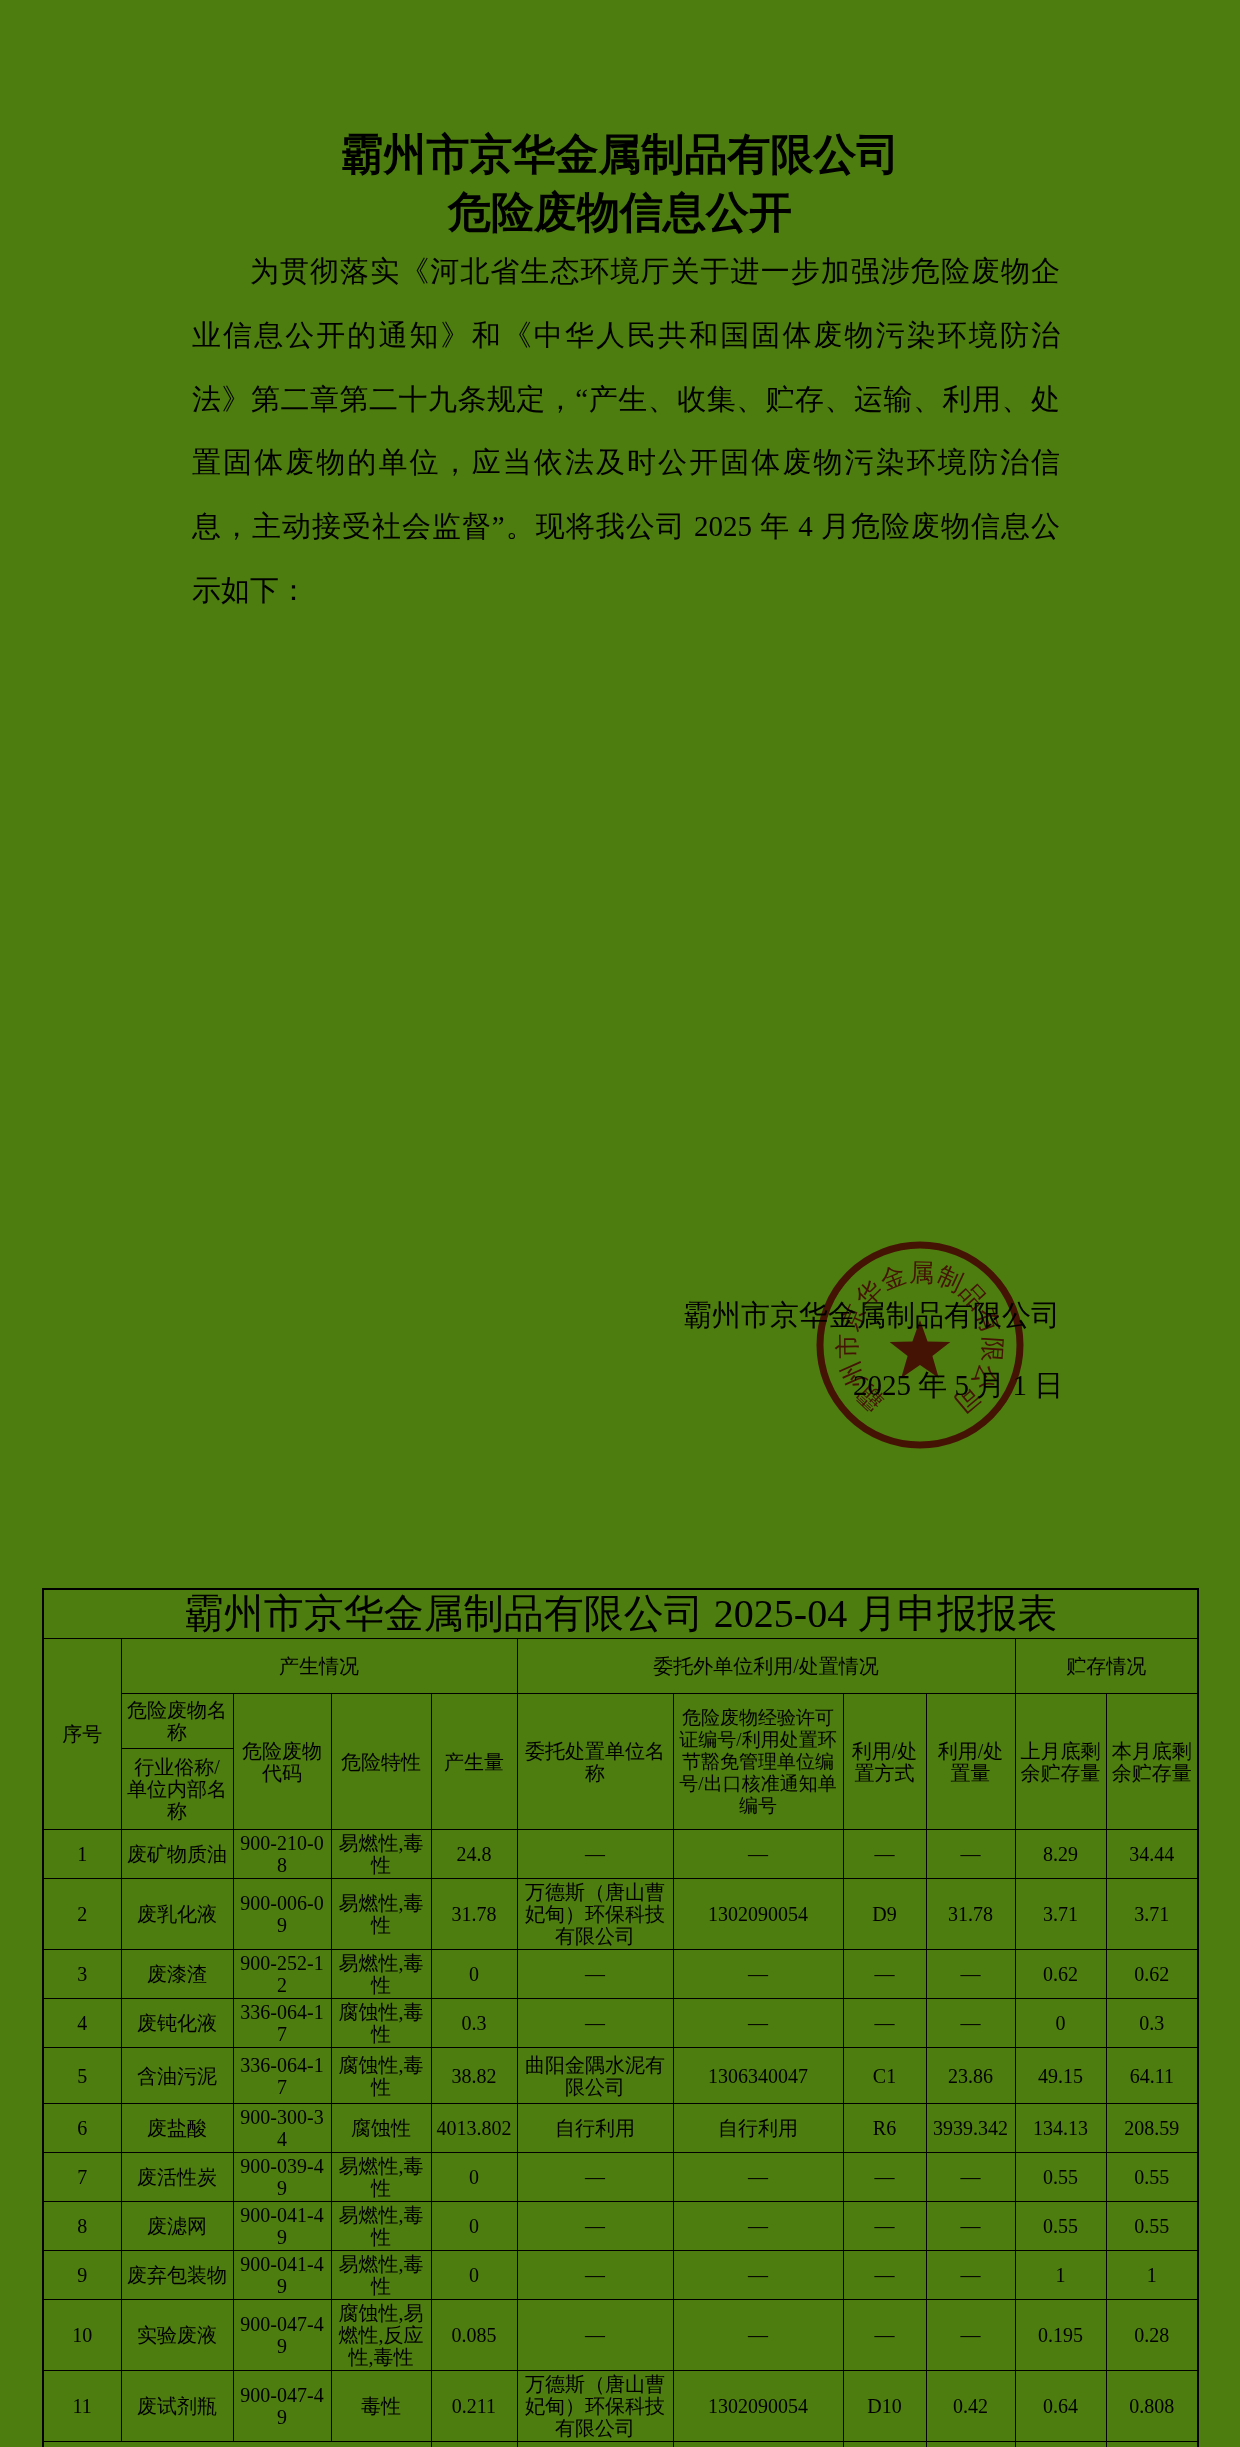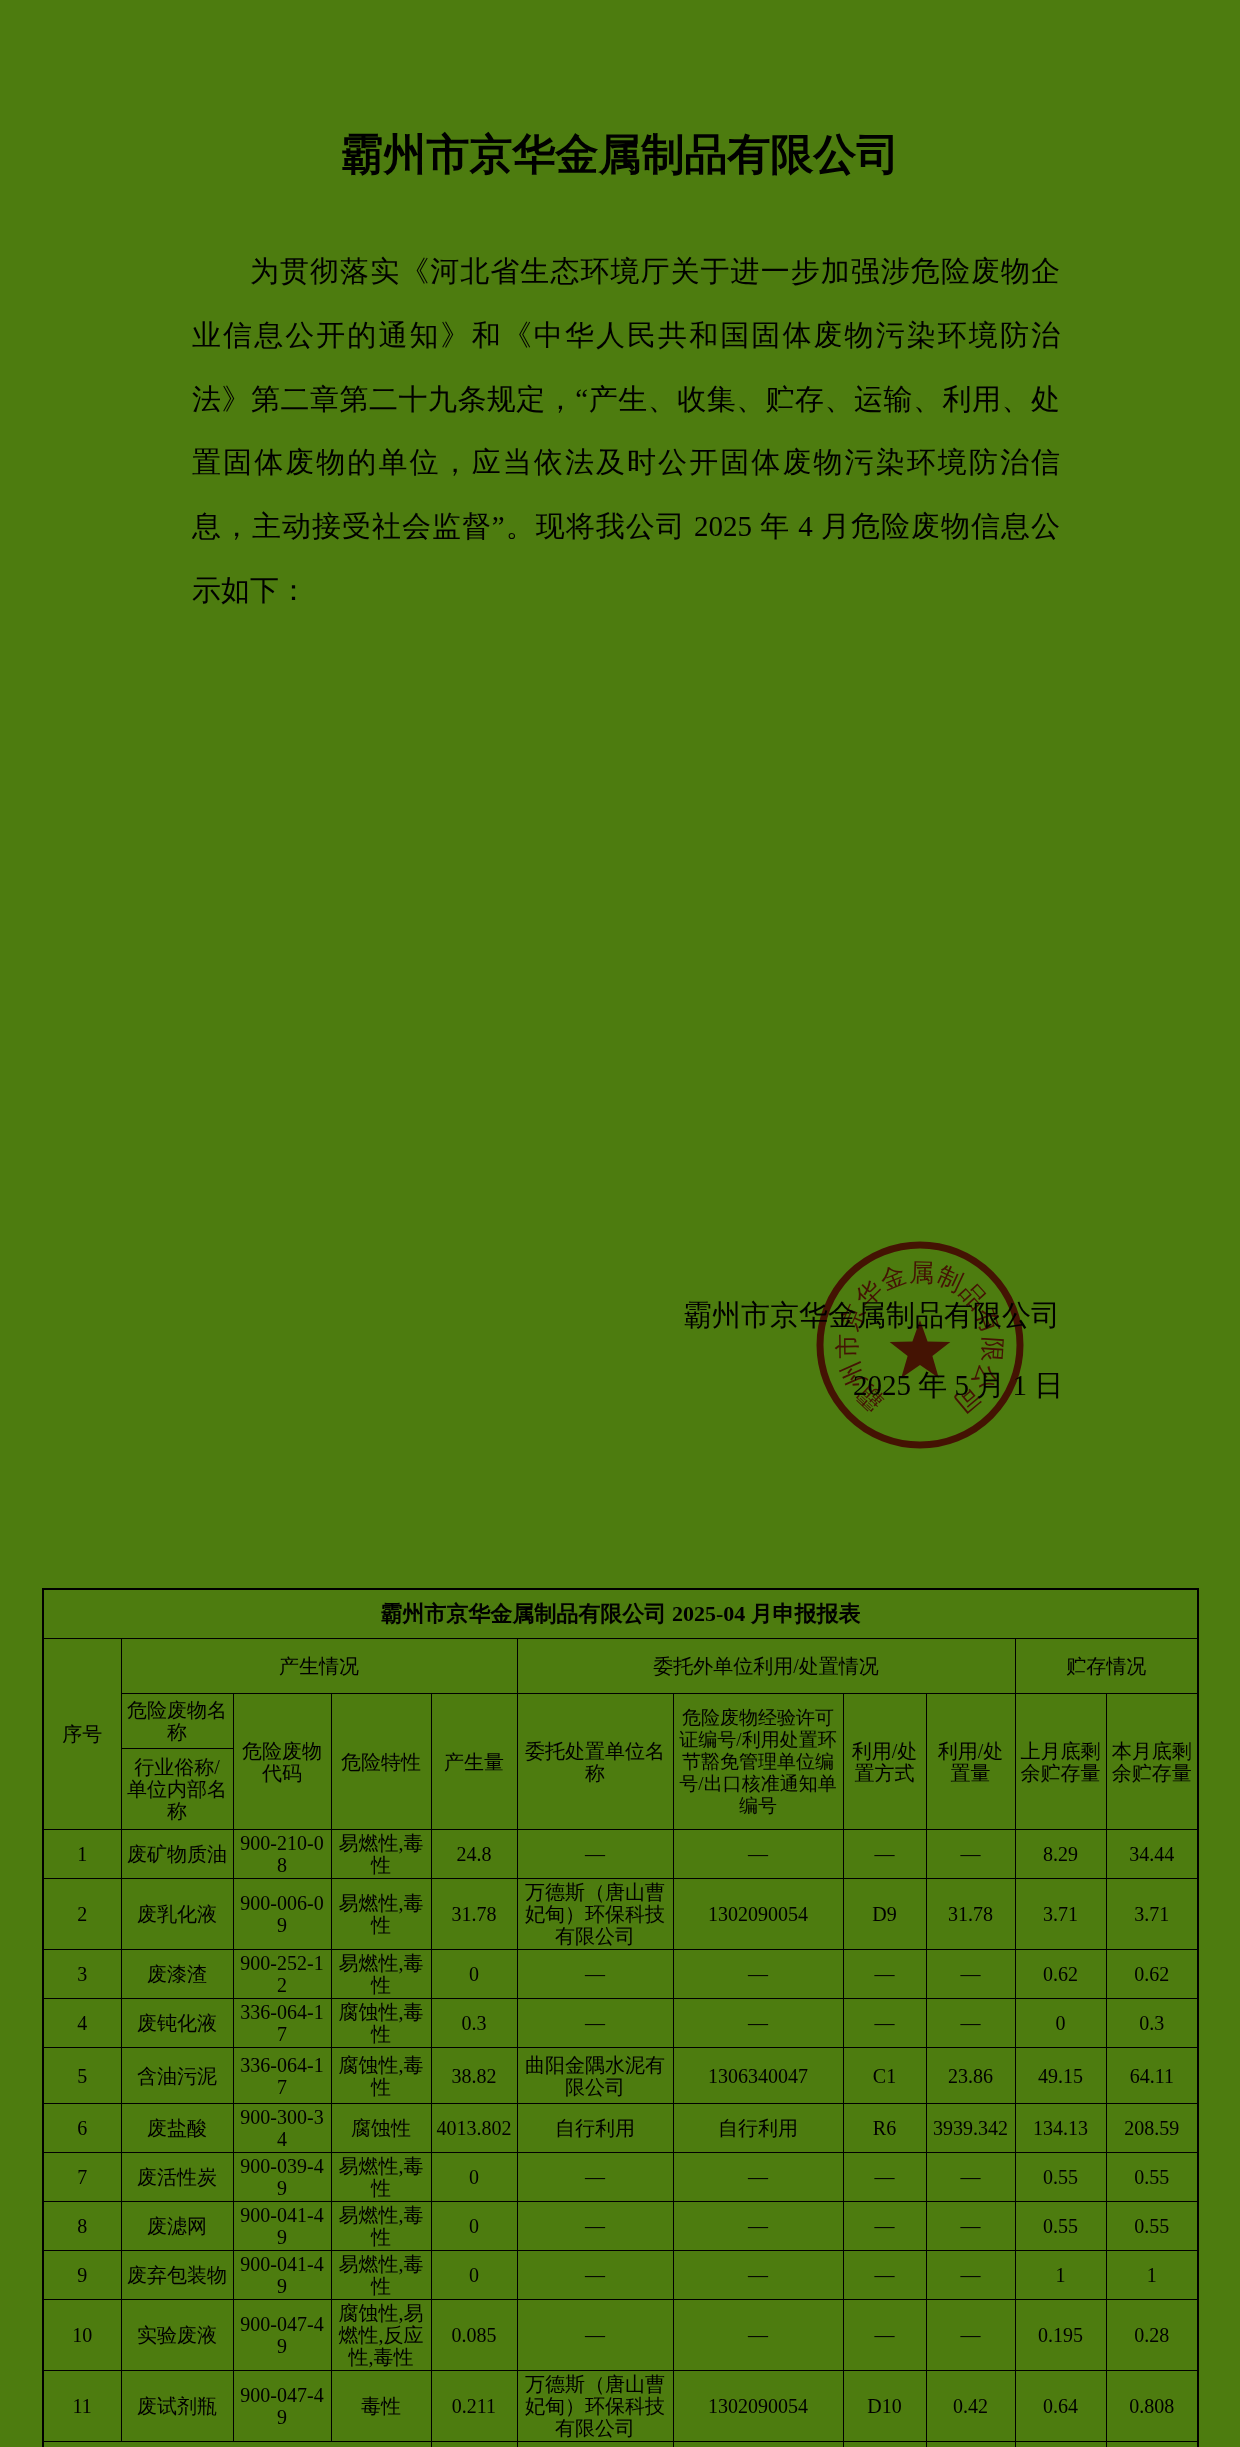--- a/index.html
+++ b/index.html
@@ -26,35 +26,36 @@
   .report table {
     border-collapse:collapse; table-layout:fixed; width:1155px;
     border:2px solid #000;
   }
   .report th, .report td {
     border:1px solid #000; text-align:center; vertical-align:middle;
     font-weight:normal; font-size:20px; line-height:22px; padding:2px 4px;
     overflow:hidden; word-break:break-all;
   }
   .report .tbl-title td {
-    font-size:22px; font-weight:bold; height:44px; line-height:34px;
+    font-size:40px; font-weight:normal; height:44px; line-height:34px;
   }
   .report th[data-name="header-license"] { font-size:19px; }
   .row-group th { height:50px;margin-left:11px; }
   .row-headb th { height:50px; }
   .row-headc th { height:76px; }
   .row-total td { height:50px; }
 </style>
 </head>
 <body>
 
 <div class="page" data-name="document-page">
 
   <div class="doc-title" data-name="document-title">
     <div data-name="document-title-line1">霸州市京华金属制品有限公司</div>
+    <div data-name="document-title-line2">危险废物信息公开</div>
   </div>
 
   <div class="body-text" data-name="document-body">
     <p data-name="paragraph-1">为贯彻落实《河北省生态环境厅关于进一步加强涉危险废物企业信息公开的通知》和《中华人民共和国固体废物污染环境防治法》第二章第二十九条规定，“产生、收集、贮存、运输、利用、处置固体废物的单位，应当依法及时公开固体废物污染环境防治信息，主动接受社会监督”。现将我公司 2025 年 4 月危险废物信息公示如下：</p>
   </div>
 
   <div class="sig-company" data-name="signature-company">霸州市京华金属制品有限公司</div>
   <div class="sig-date" data-name="signature-date">2025 年 5 月 1 日</div>
 
   <svg class="stamp" data-name="company-stamp-icon" viewBox="0 0 216 216">

